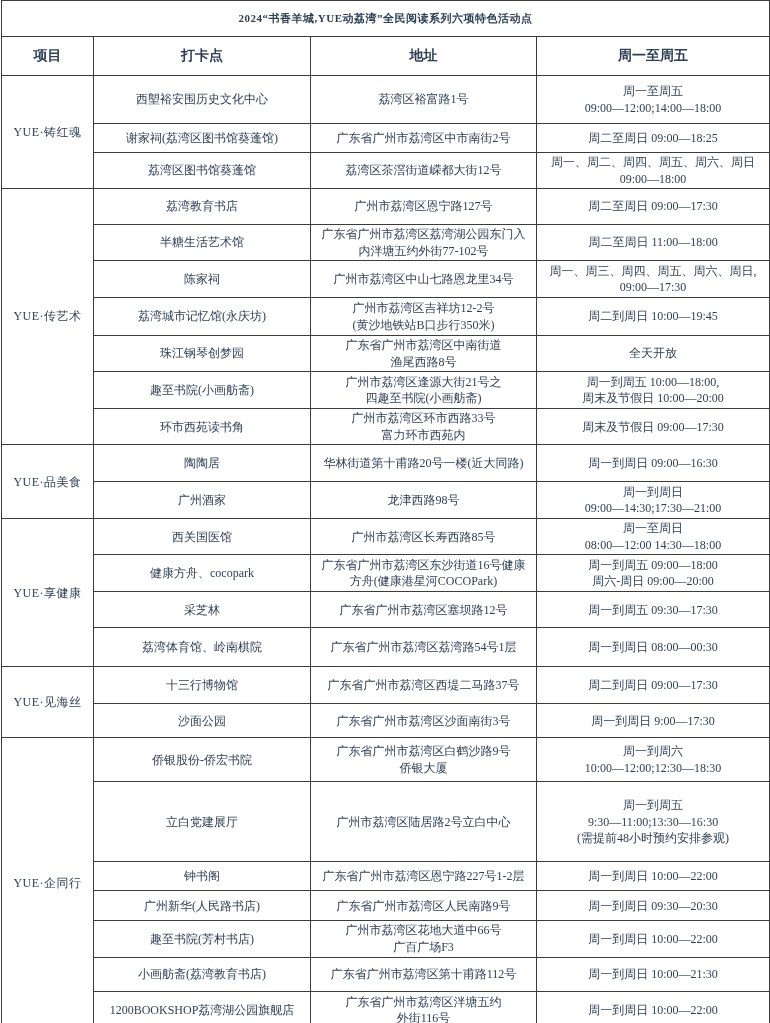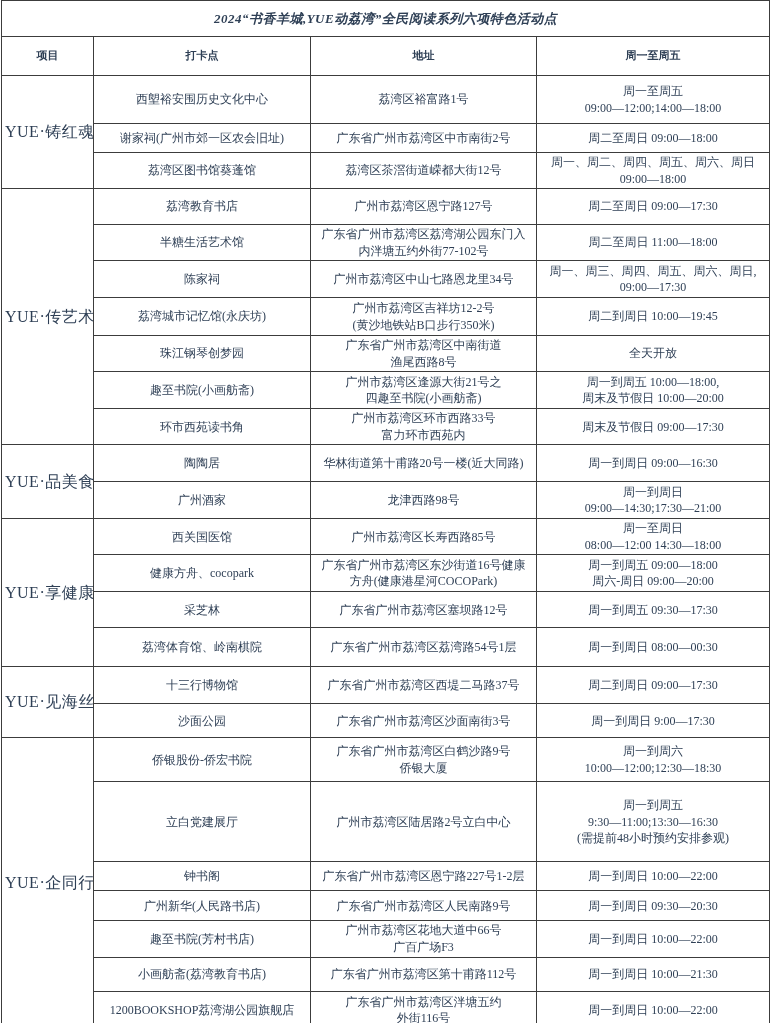--- a/index.html
+++ b/index.html
@@ -23,33 +23,32 @@
     border:1px solid #3c3c3c;
     text-align:center;
     vertical-align:middle;
     padding:1px 3px;
     font-size:12px;
     line-height:1.38;
     white-space:pre-line;
     overflow:hidden;
   }
   tr.title-row th{
-    font-size:13px;
+    font-size:11px;
     font-weight:bold;
     height:33px;
     letter-spacing:.5px;
-    font-style:italic;
   }
   tr.header-row th{
-    font-size:11px;
+    font-size:14px;
     font-weight:bold;
     height:36px;
   }
   td.proj{
-    font-size:16px;
+    font-size:12px;
     letter-spacing:.5px;
     white-space:nowrap;
   }
 </style>
 </head>
 <body>
 
 <table>
   <colgroup>
     <col class="c-proj">
@@ -71,23 +70,23 @@
   <tbody>
 
     <tr style="height:48px">
       <td class="proj" rowspan="3">YUE·铸红魂</td>
       <td>西塱裕安围历史文化中心</td>
       <td>荔湾区裕富路1号</td>
       <td>周一至周五
 09:00—12:00;14:00—18:00</td>
     </tr>
     <tr style="height:29px">
-      <td>谢家祠(广州市郊一区农会旧址)</td>
+      <td>谢家祠(荔湾区图书馆葵蓬馆)</td>
       <td>广东省广州市荔湾区中市南街2号</td>
-      <td>周二至周日 09:00—18:00</td>
+      <td>周二至周日 09:00—18:25</td>
     </tr>
     <tr style="height:35px">
       <td>荔湾区图书馆葵蓬馆</td>
       <td>荔湾区茶滘街道嵘都大街12号</td>
       <td>周一、周二、周四、周五、周六、周日
 09:00—18:00</td>
     </tr>
 
     <tr style="height:36px">
       <td class="proj" rowspan="7">YUE·传艺术</td>

